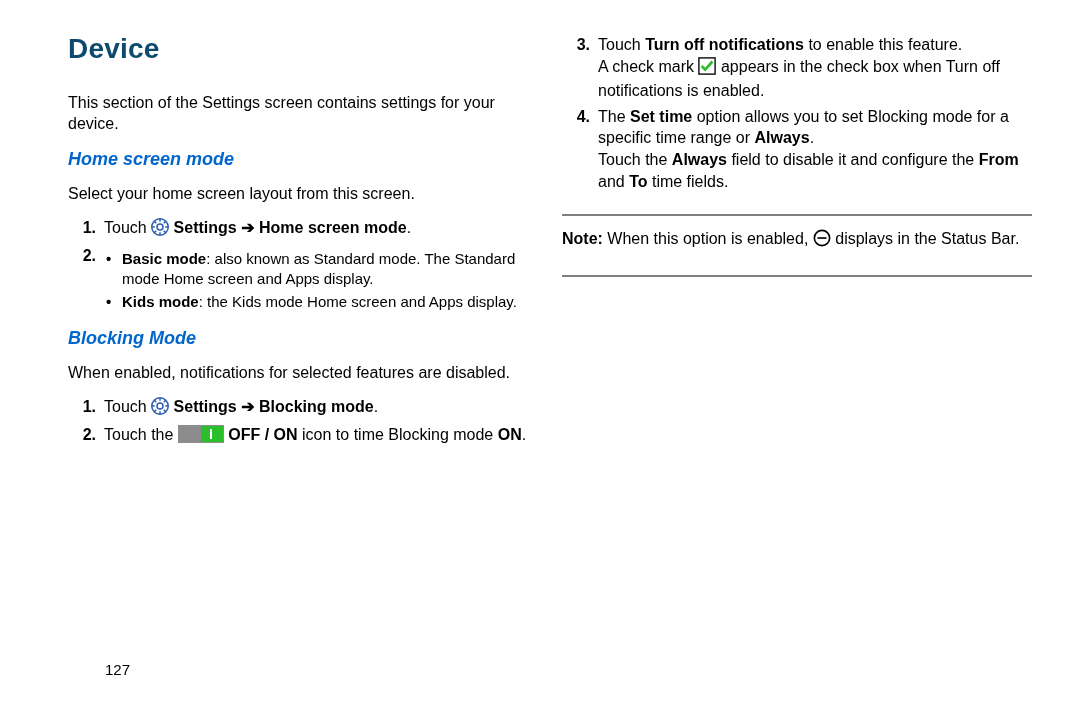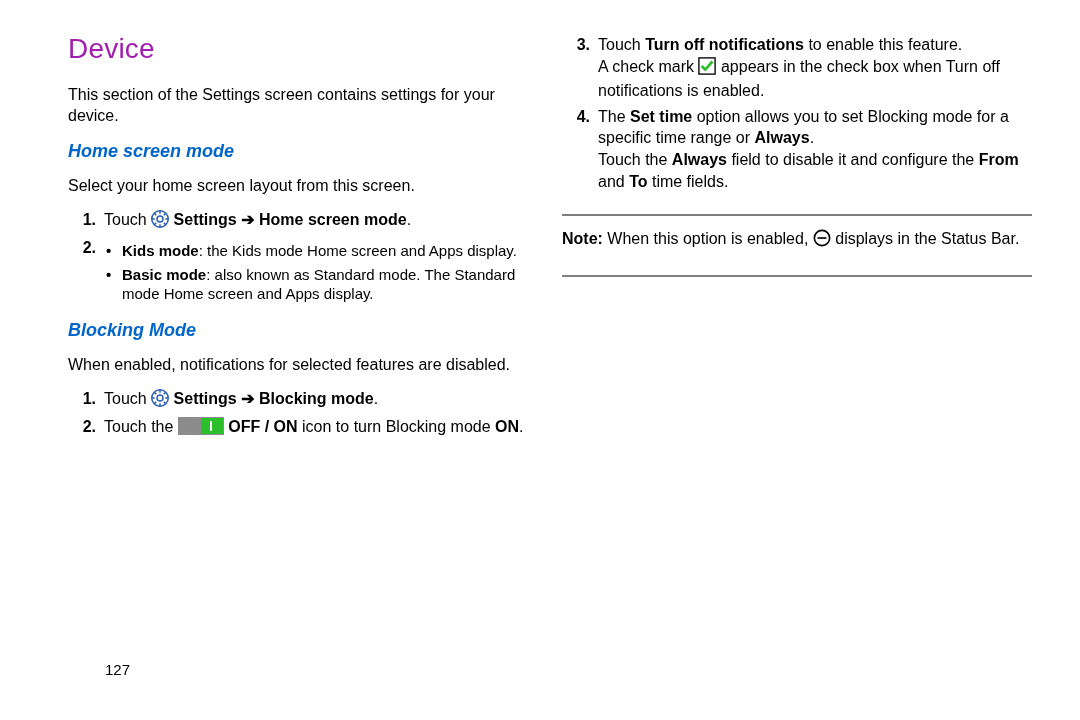--- a/index.html
+++ b/index.html
@@ -18,24 +18,24 @@
     height: 100%;
     position: relative;
   }
   .col {
     width: 470px;
     font-size: 16px;
     line-height: 1.35;
   }
   .col-left { margin-right: 32px; }
   h1.section-title {
-    color: #a21caf;
-    font-weight: 400;
+    color: #0c4a6e;
+    font-weight: 700;
     font-size: 28px;
-    margin: 0 0 16px 0;
+    margin: 0 0 24px 0;
     letter-spacing: 0.2px;
   }
   h2.subhead {
     color: #0066cc;
     font-style: italic;
     font-weight: 700;
     font-size: 18px;
     margin: 10px 0 2px 0;
   }
   p { margin: 12px 0; }
@@ -127,26 +127,26 @@
           </span>
           <span class="b">Settings</span><span class="b arrow"> ➔ </span><span class="b">Home screen mode</span><span>.</span>
         </span>
       </li>
       <li>
         <span class="num">2.</span>
         <span class="body">
           <ul class="bullets">
             <li>
               <span>
-                <span class="b">Kids mode</span><span>: the Kids mode Home screen and Apps display.</span>
+                <span class="b">Basic mode</span><span>: also known as Standard mode. The Standard mode Home screen and Apps display.</span>
               </span>
             </li>
             <li>
               <span>
-                <span class="b">Basic mode</span><span>: also known as Standard mode. The Standard mode Home screen and Apps display.</span>
+                <span class="b">Kids mode</span><span>: the Kids mode Home screen and Apps display.</span>
               </span>
             </li>
           </ul>
         </span>
       </li>
     </ol>
 
     <h2 class="subhead">Blocking Mode</h2>
     <p>When enabled, notifications for selected features are disabled.</p>
 
@@ -179,21 +179,21 @@
         <span class="body">
           <span>Touch the </span>
           <span class="inline-icon">
             <svg width="46" height="18" viewBox="0 0 46 18">
               <rect x="0" y="0" width="46" height="18" fill="#8c8c8c"></rect>
               <rect x="23" y="1" width="22" height="16" fill="#2bbf2b"></rect>
               <rect x="32" y="4" width="2" height="10" fill="#ffffff"></rect>
             </svg>
           </span>
           <span class="b">OFF / ON</span>
-          <span> icon to turn Blocking mode </span><span class="b">ON</span><span>.</span>
+          <span> icon to time Blocking mode </span><span class="b">ON</span><span>.</span>
         </span>
       </li>
     </ol>
 
   </div>
 
   <div class="col">
 
     <ol class="steps">
       <li>

